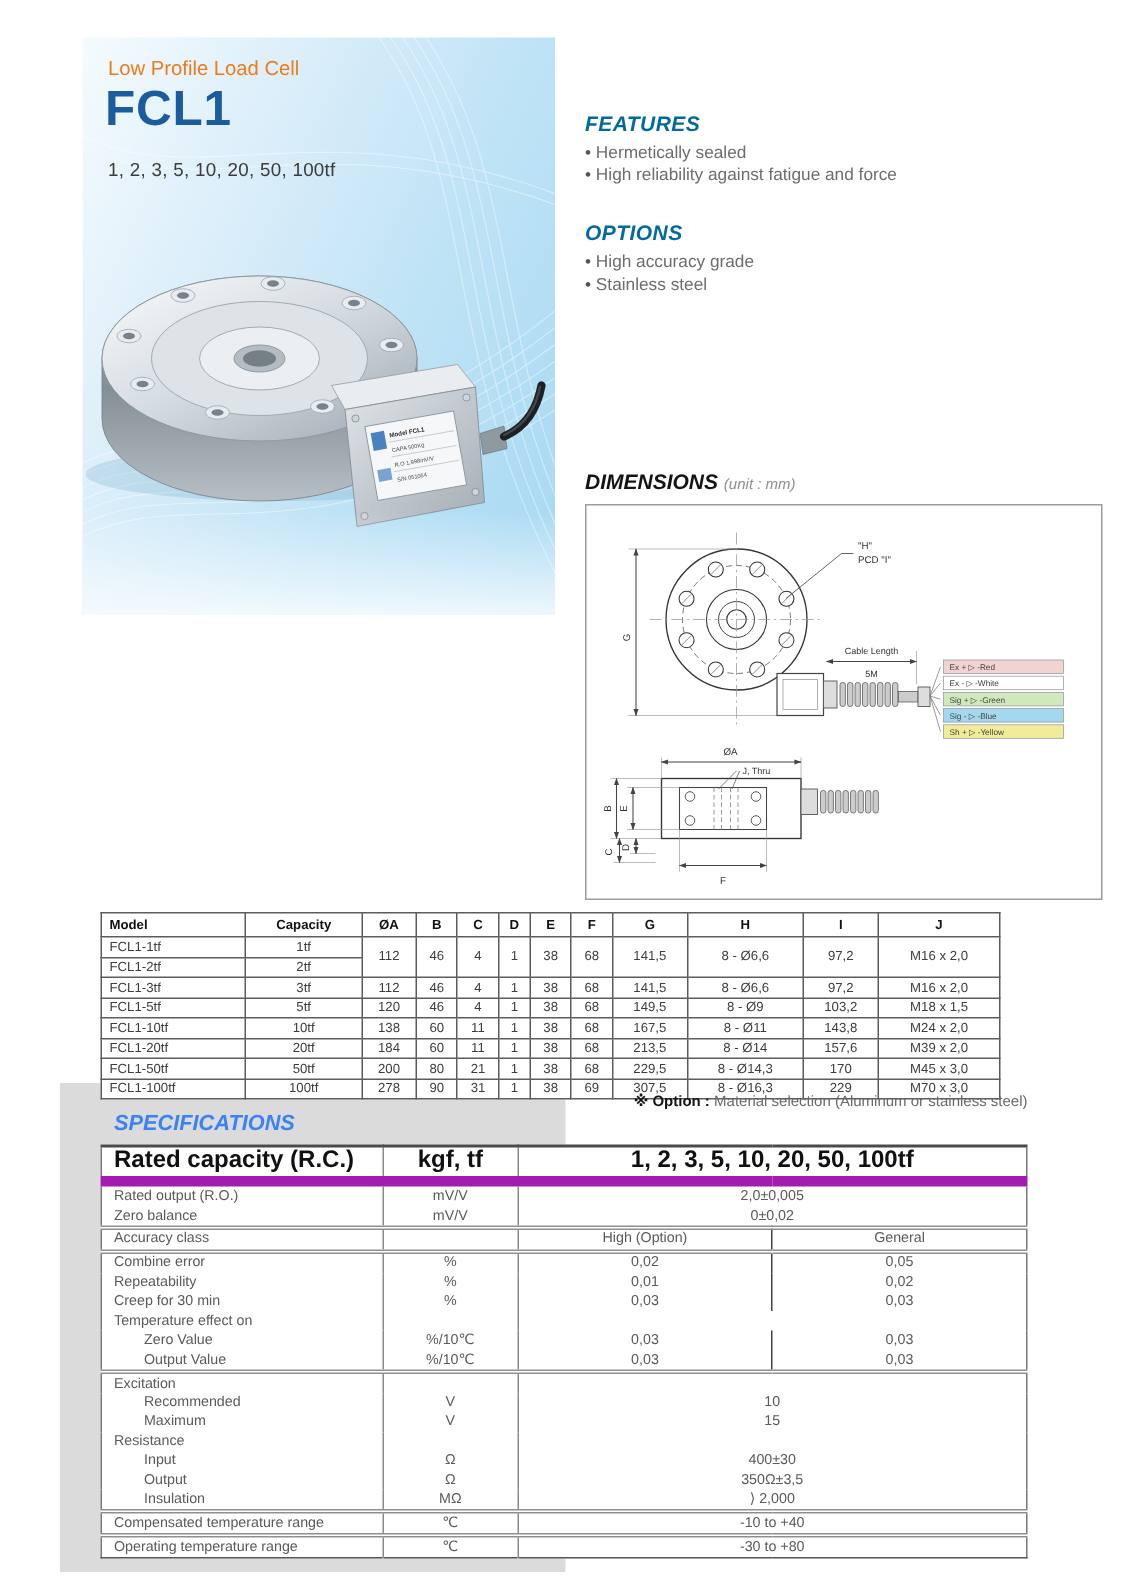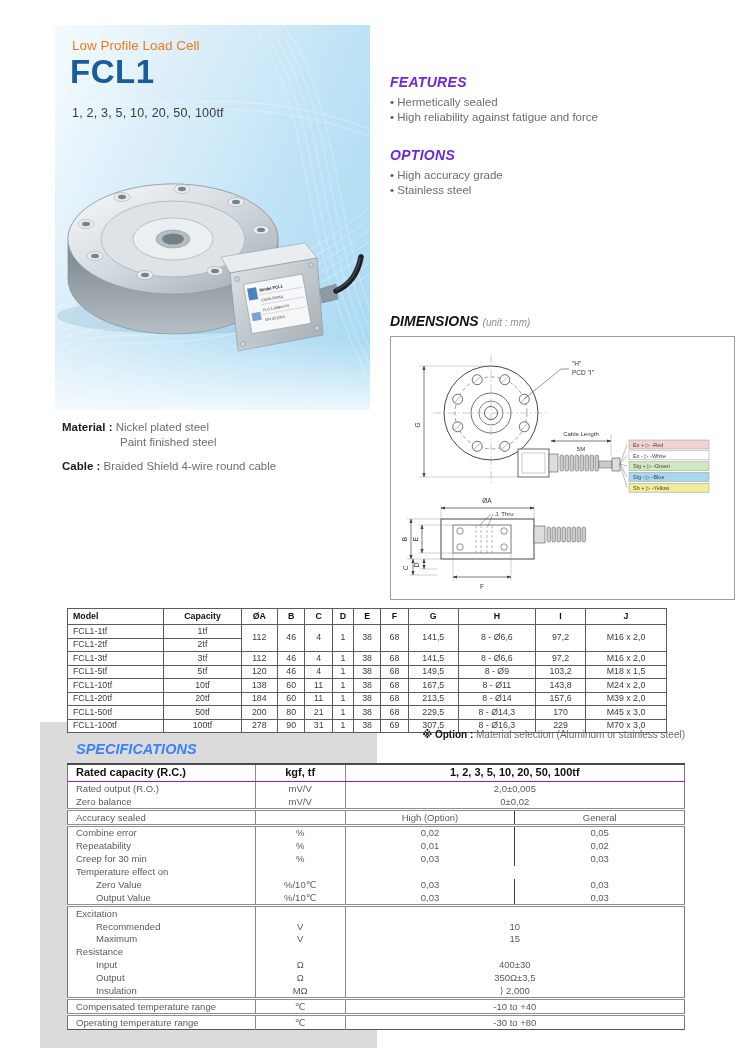--- a/index.html
+++ b/index.html
@@ -20,21 +20,21 @@
 
   
   .matblock{position:absolute;left:62px;top:420px;font-size:11.5px;line-height:15px;}
   .matblock b{color:#1c1c1c;}
   .matblock span{color:#6e6e6e;}
   .mat-indent{padding-left:58px;color:#6e6e6e;}
   .cable-row{margin-top:9px;}
 
   
   .sec{position:absolute;left:390px;width:350px;}
-  .sec-h{font-size:14px;font-weight:bold;font-style:italic;color:#6d28d9;letter-spacing:.3px;margin-bottom:5px;}
+  .sec-h{font-size:14px;font-weight:bold;font-style:italic;color:#0369a1;letter-spacing:.3px;margin-bottom:5px;}
   .sec ul{list-style:none;margin:0;padding:0;}
   .sec li{font-size:11.5px;color:#6d6d6d;line-height:15px;}
   .sec li::before{content:"• ";color:#555;}
   .features{top:74px;}
   .options{top:147px;}
   .dims-h{position:absolute;left:390px;top:313px;font-size:14px;font-weight:bold;font-style:italic;color:#141414;}
   .dims-h .unit{font-size:10px;font-weight:normal;color:#8f8f8f;font-style:italic;letter-spacing:0;}
   .dimbox{position:absolute;left:390px;top:336px;width:343px;height:262px;border:1px solid #9c9c9c;background:#fff;}
 
   
@@ -49,21 +49,21 @@
   table.model{border:1px solid #333;}
   .model-note{position:absolute;left:67px;top:729px;width:618px;text-align:right;font-size:10px;color:#6a6a6a;}
   .model-note b{color:#141414;}
 
   
   .spec-h{position:absolute;left:76px;top:741px;font-size:14.5px;font-weight:bold;font-style:italic;color:#3b82f6;}
   .spec-wrap{position:absolute;left:67px;top:763px;}
   table.spec{border-collapse:collapse;width:618px;font-size:9.5px;color:#5a5a5a;background:#fff;
              border-left:1px solid #777;border-right:1px solid #777;border-bottom:1px solid #555;border-top:2px solid #4a4a4a;}
   table.spec td{padding:1.2px 4px;height:10.5px;line-height:1.05;vertical-align:middle;}
-  table.spec tr.head td{font-weight:bold;color:#101010;height:14px;font-size:11px;border-bottom:1px solid #a21caf;margin-left:47px;}
+  table.spec tr.head td{font-weight:bold;color:#101010;height:14px;font-size:16px;border-bottom:7px solid #a21caf;margin-left:47px;}
   table.spec td.c1{text-align:left;padding-left:8px;border-right:1px solid #8a8a8a;}
   table.spec td.c2{text-align:center;border-right:1px solid #8a8a8a;}
   table.spec td.v{text-align:center;}
   table.spec td.mid{border-right:1px solid #404040;}
   table.spec td.ind{padding-left:28px;}
   table.spec tr.sep td{border-bottom:3px double #8f8f8f;}
 </style>
 </head>
 <body>
 
@@ -177,25 +177,20 @@
       </g>
 
       <g>
         <polygon points="265,138 281,133 283,148 267,152" fill="#8f99a0" stroke="#6d777e" stroke-width="0.5"></polygon>
         <path d="M281 140 C 295 134, 303 122, 306 106" fill="none" stroke="#1d2023" stroke-width="5.5" stroke-linecap="round"></path>
         <path d="M281 139 C 294 133, 302 122, 305 107" fill="none" stroke="#41464b" stroke-width="1.6" stroke-linecap="round"></path>
       </g>
     </svg>
   </div>
 
-  <div class="matblock">
-    <div><b>Material :</b> <span>Nickel plated steel</span></div>
-    <div class="mat-indent">Paint finished steel</div>
-    <div class="cable-row"><b>Cable :</b> <span>Braided Shield 4-wire round cable</span></div>
-  </div>
 
   <div class="sec features">
     <div class="sec-h">FEATURES</div>
     <ul>
       <li>Hermetically sealed</li>
       <li>High reliability against fatigue and force</li>
     </ul>
   </div>
   <div class="sec options">
     <div class="sec-h">OPTIONS</div>
@@ -521,21 +516,21 @@
             <td class="c1">Rated output (R.O.)</td>
             <td class="c2">mV/V</td>
             <td class="v" colspan="2">2,0±0,005</td>
           </tr>
           <tr class="sep">
             <td class="c1">Zero balance</td>
             <td class="c2">mV/V</td>
             <td class="v" colspan="2">0±0,02</td>
           </tr>
           <tr class="sep">
-            <td class="c1">Accuracy sealed</td>
+            <td class="c1">Accuracy class</td>
             <td class="c2"></td>
             <td class="v mid">High (Option)</td>
             <td class="v">General</td>
           </tr>
           <tr>
             <td class="c1">Combine error</td>
             <td class="c2">%</td>
             <td class="v mid">0,02</td>
             <td class="v">0,05</td>
           </tr>

